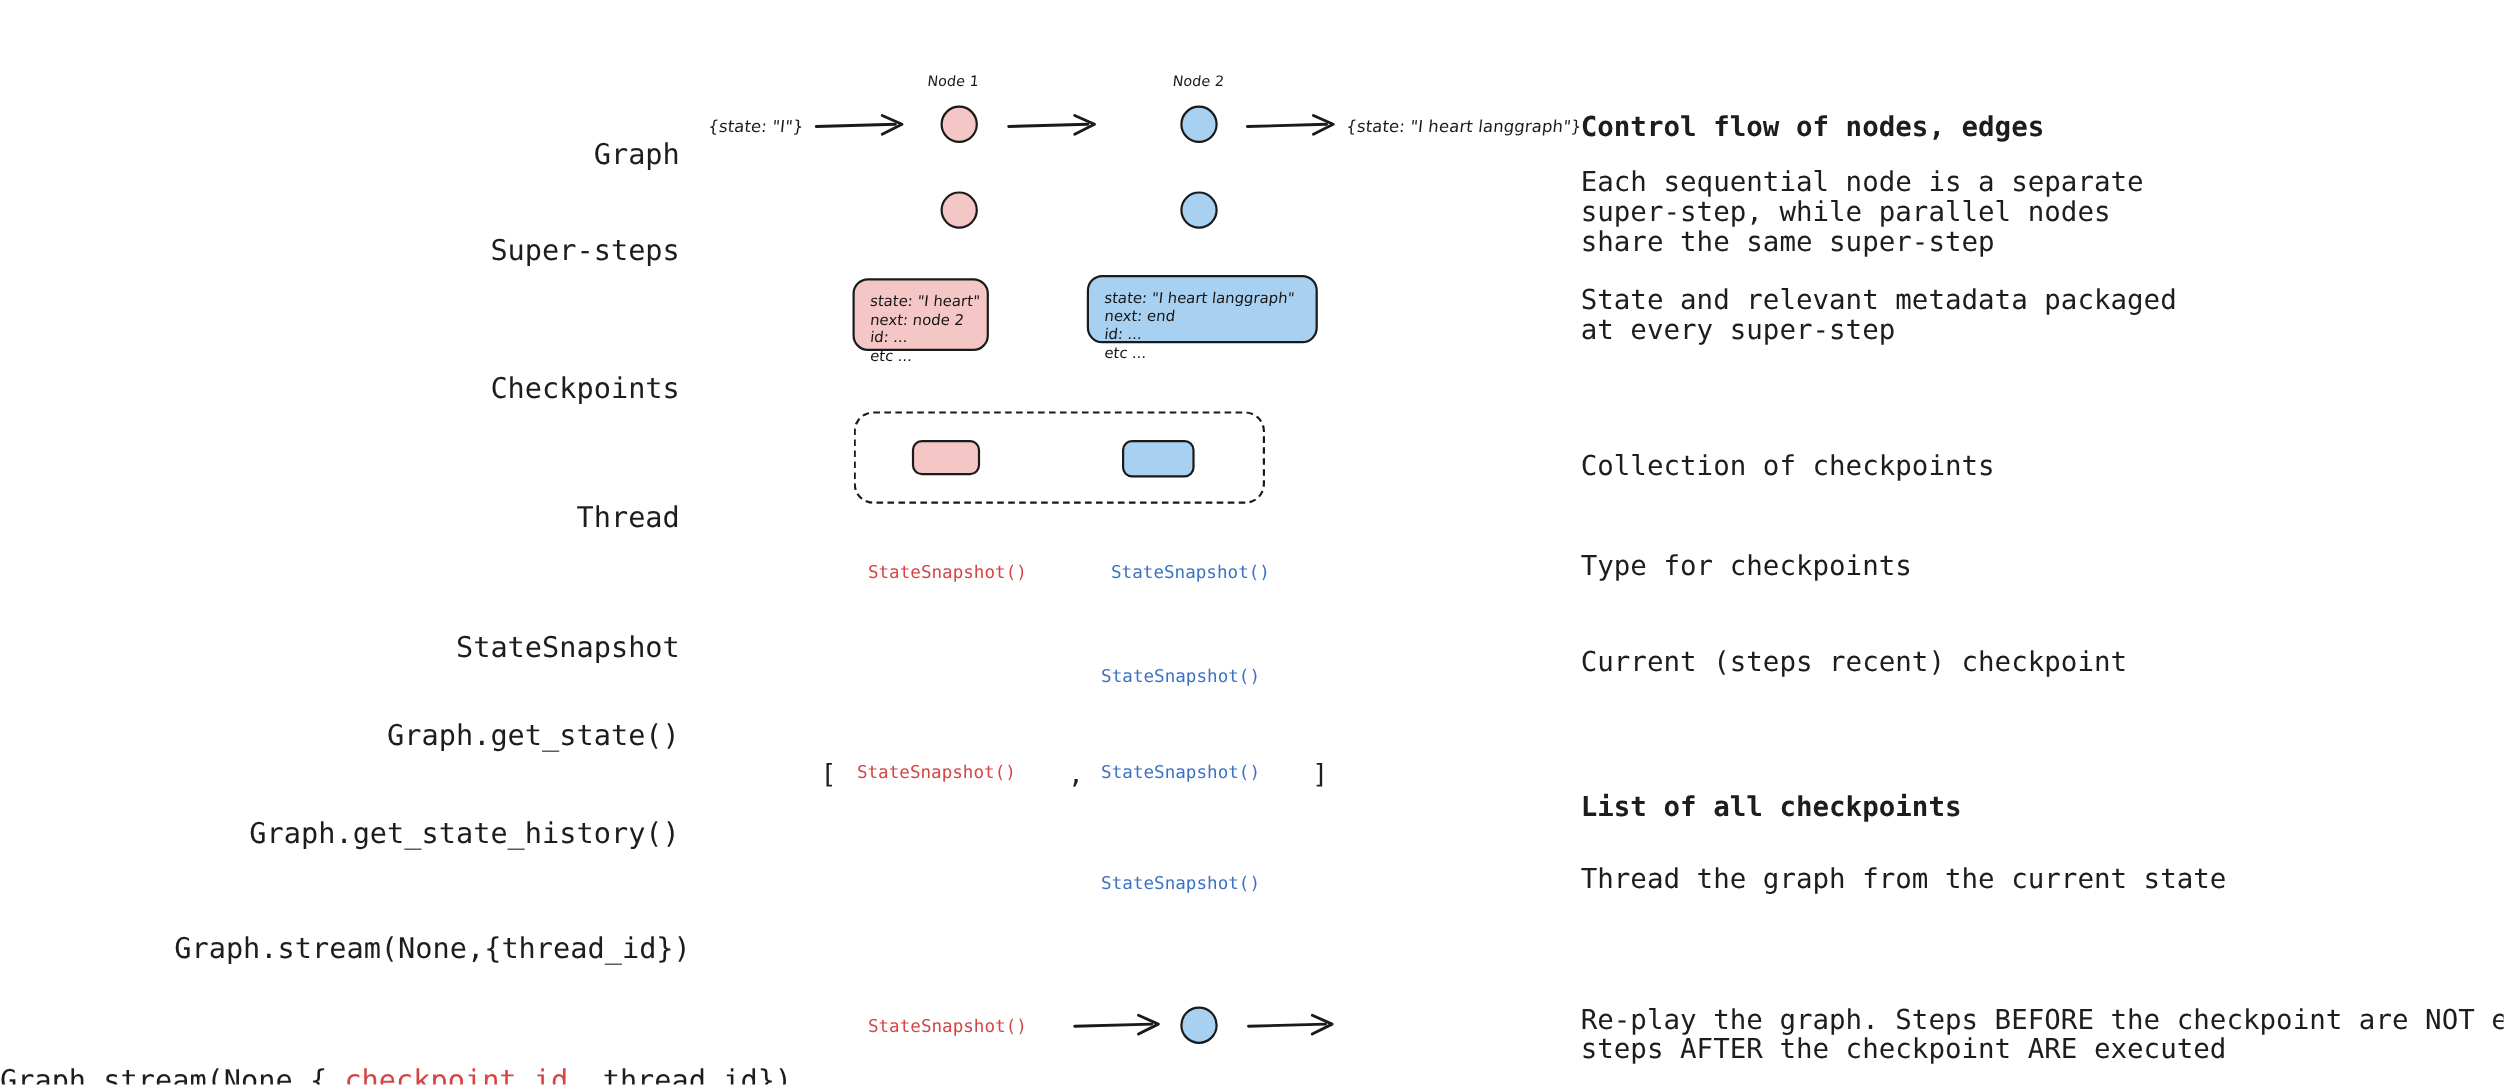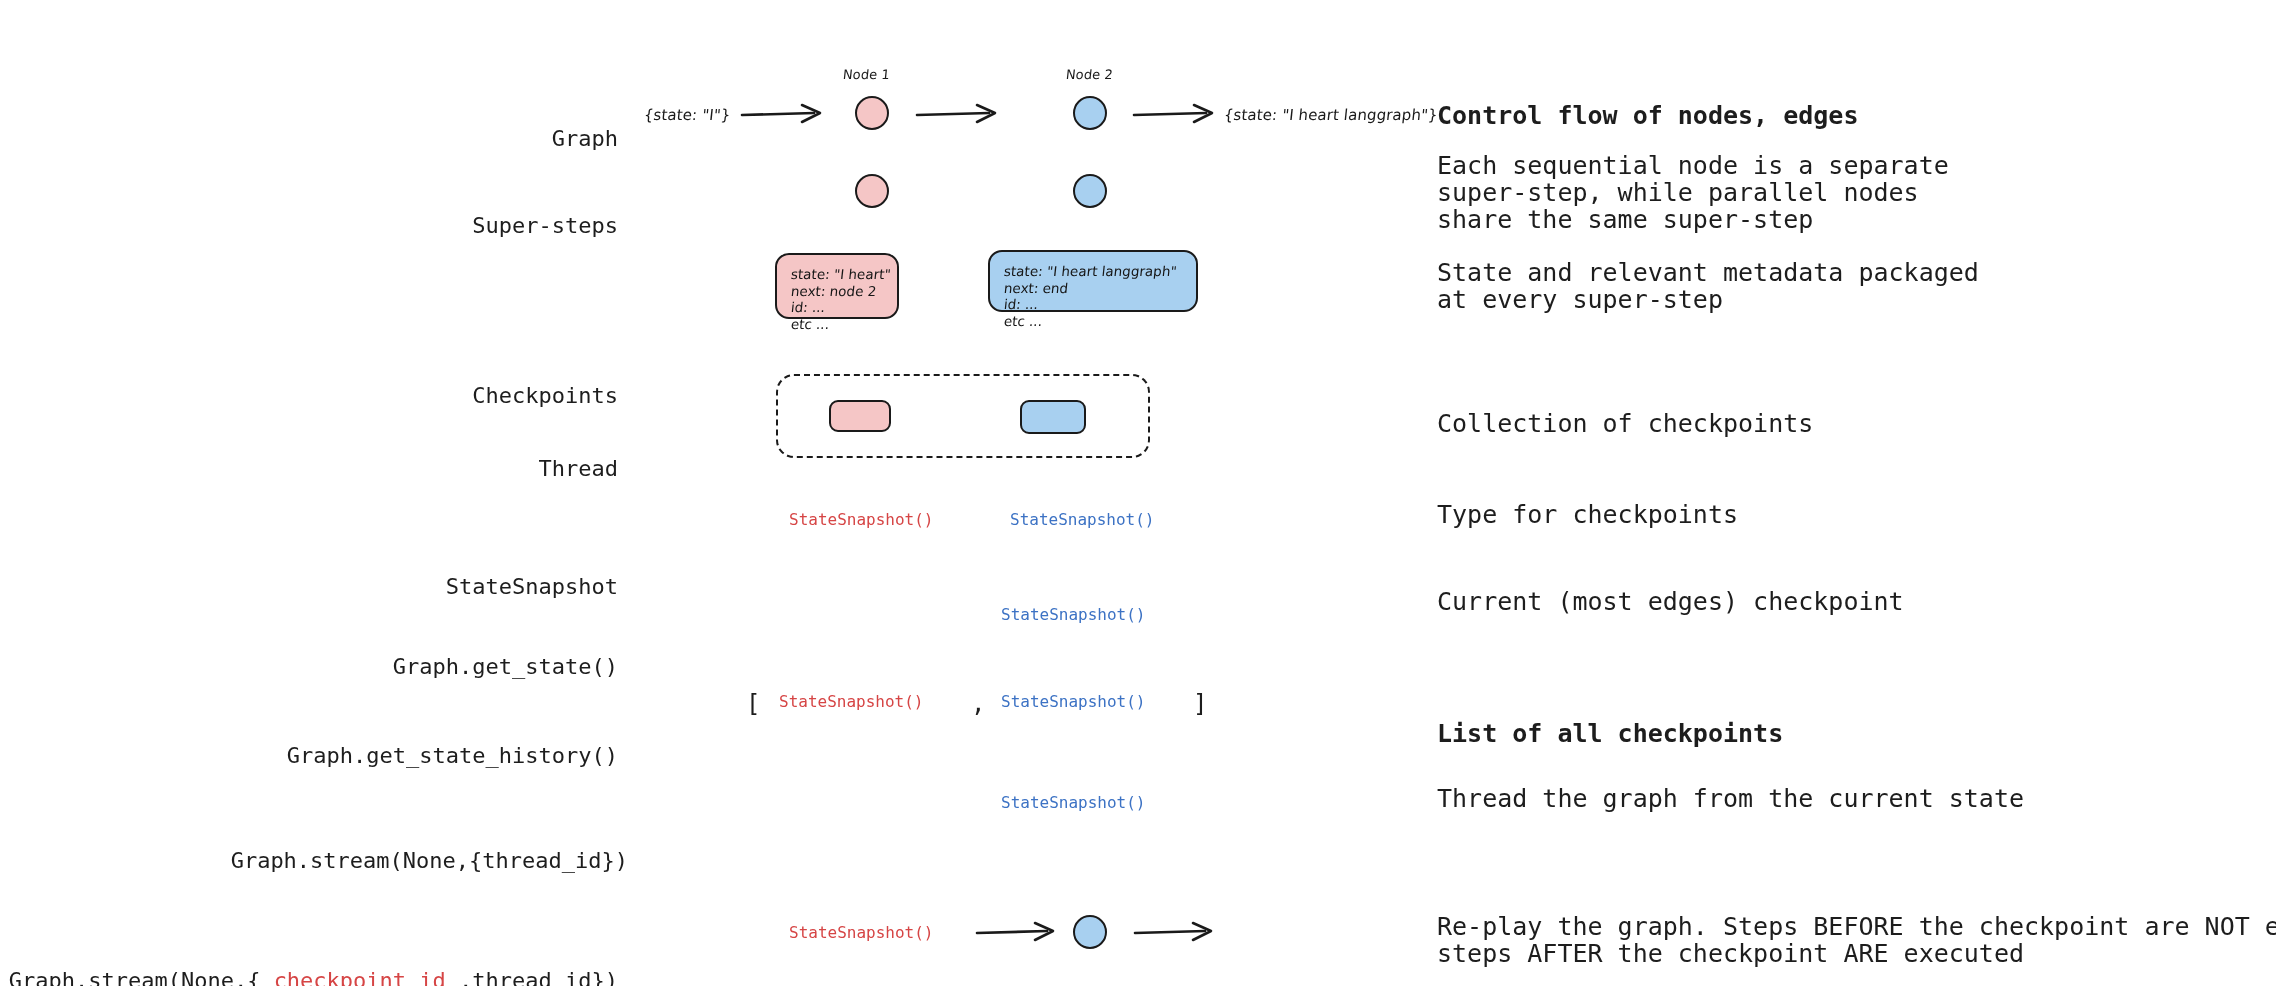--- a/index.html
+++ b/index.html
@@ -17,21 +17,21 @@
   }
 
   
   .abs { position: absolute; }
   .label-col {
     position: absolute;
     left: 0;
     width: 618px;
     text-align: right;
     font-family: "DejaVu Sans Mono", monospace;
-    font-size: 22px;
+    font-size: 26px;
     color: #1d1d1d;
     white-space: nowrap;
     line-height: 1;
   }
   .label-col .accent-red { color: #d64545; }
 
   
   .desc-col {
     position: absolute;
     left: 1437px;
@@ -128,21 +128,21 @@
   
   .arrow { position: absolute; }
 </style>
 </head>
 <body>
 
 <div class="label-col" style="top:128px;">Graph</div>
 
 <div class="label-col" style="top:215px;">Super-steps</div>
 
-<div class="label-col" style="top:341px;margin-top:44px;">Checkpoints</div>
+<div class="label-col" style="top:341px;">Checkpoints</div>
 
 <div class="label-col" style="top:458px;">Thread</div>
 
 <div class="label-col" style="top:576px;">StateSnapshot</div>
 
 <div class="label-col" style="top:656px;">Graph.get_state()</div>
 
 <div class="label-col" style="top:745px;">Graph.get_state_history()</div>
 
 <div class="label-col" style="top:850px;padding-left:10px;">Graph.stream(None,{thread_id})</div>
@@ -230,20 +230,20 @@
 super-step, while parallel nodes
 share the same super-step</div>
 
 <div class="desc-col" style="top:259px;">State and relevant metadata packaged
 at every super-step</div>
 
 <div class="desc-col" style="top:410px;">Collection of checkpoints</div>
 
 <div class="desc-col" style="top:501px;">Type for checkpoints</div>
 
-<div class="desc-col" style="top:588px;">Current (most edges) checkpoint</div>
+<div class="desc-col" style="top:588px;">Current (steps recent) checkpoint</div>
 
 <div class="desc-col" style="top:720px;font-weight:bold;">List of all checkpoints</div>
 
 <div class="desc-col" style="top:785px;">Thread the graph from the current state</div>
 
 <div class="desc-col" style="top:913px;">Re-play the graph. Steps BEFORE the checkpoint are NOT executed,
 steps AFTER the checkpoint ARE executed</div>
 
 </body></html>

